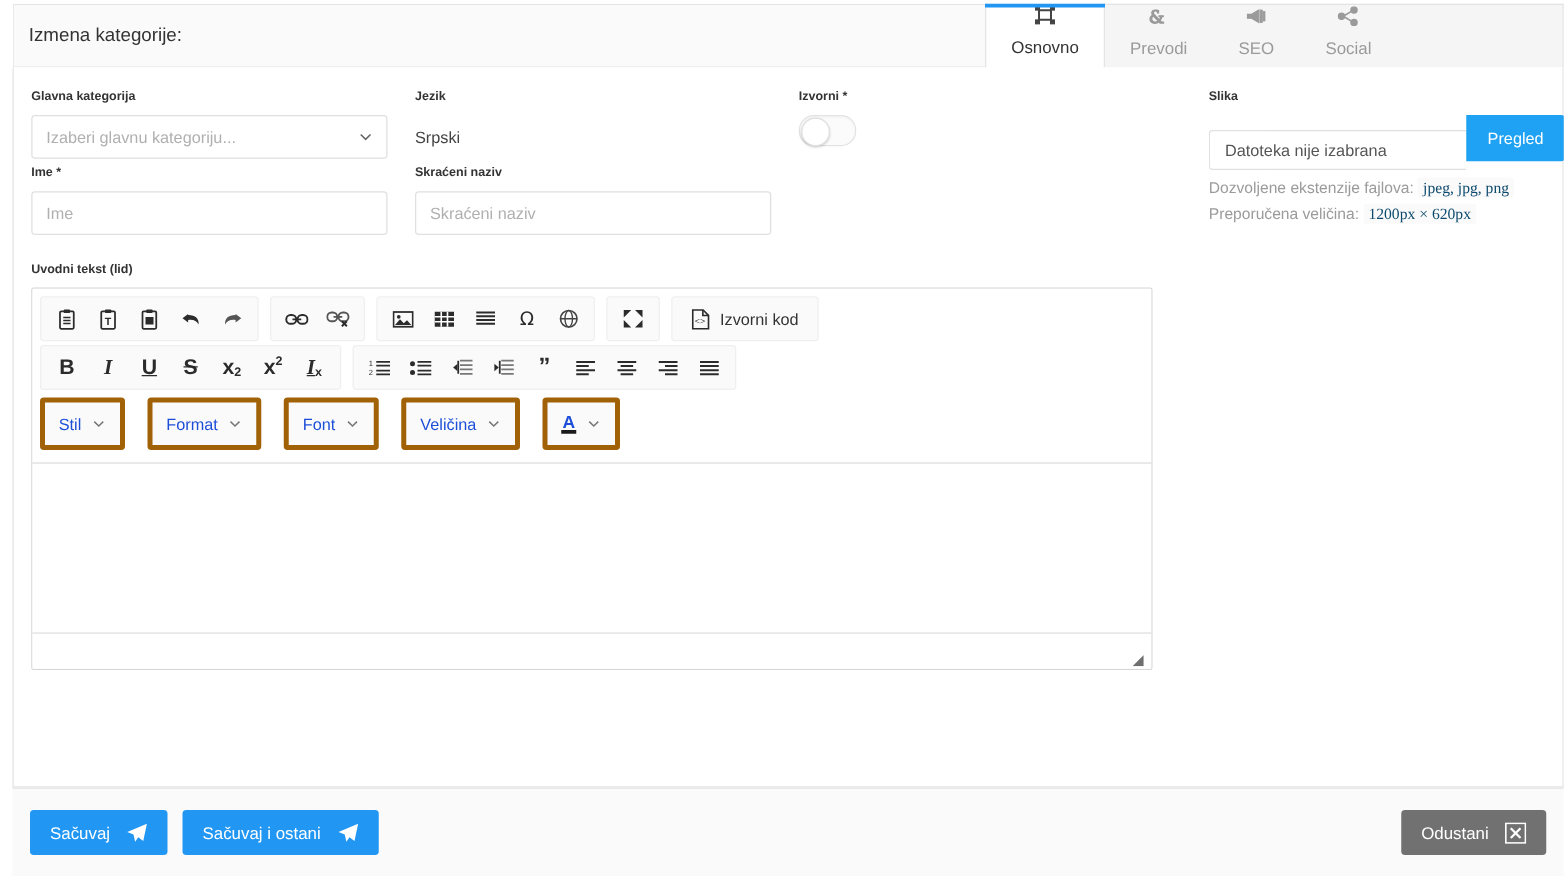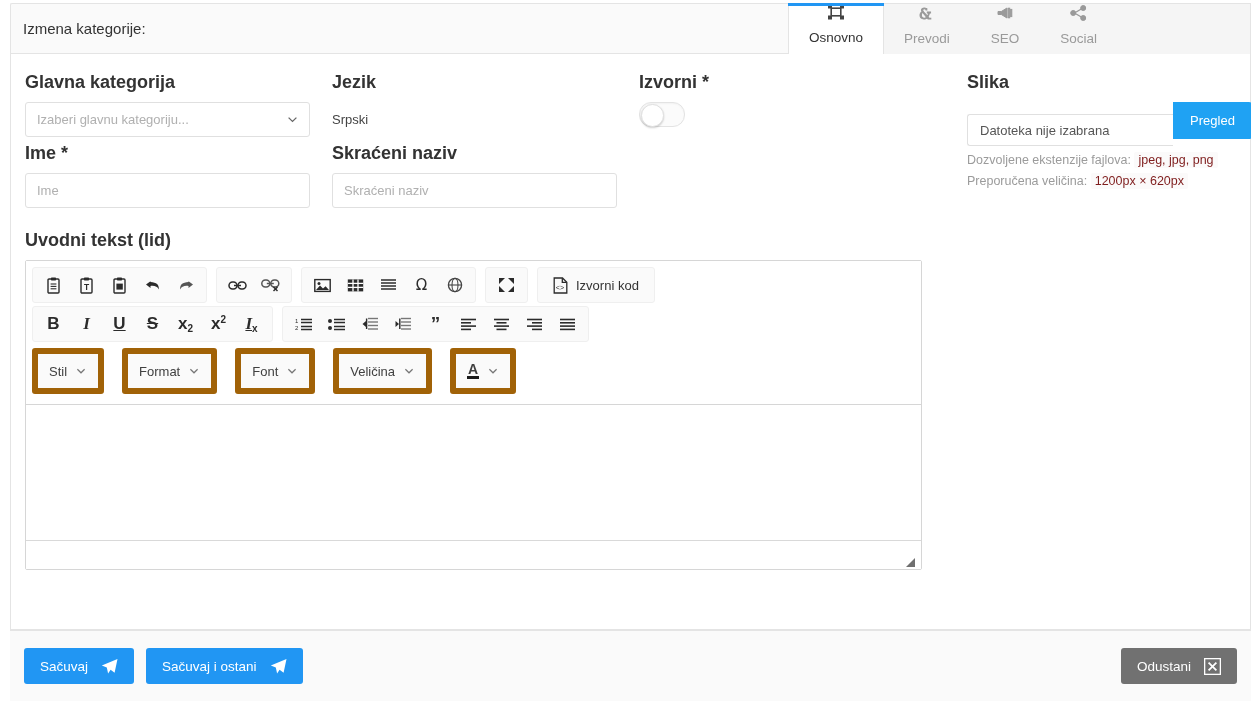--- a/index.html
+++ b/index.html
@@ -40,21 +40,21 @@
   }
   .tab.active .ticon svg{fill:#444;stroke:#444;}
   .tab .ticon svg{fill:#9a9a9a;stroke:#9a9a9a;}
 
   
   .body{
     position:absolute;left:10px;top:54px;right:0px;bottom:71px;
     background:#fff;border:1px solid #e4e4e4;border-top:none;box-sizing:border-box;
     padding:18px 14px 0 14px;
   }
-  .field-label{font-weight:bold;font-size:18px;color:#333;margin-bottom:9px;display:block;}
+  .field-label{font-weight:bold;font-size:10px;color:#333;margin-bottom:9px;display:block;}
   .row{display:flex;}
   .col-main{width:920px;flex:0 0 920px;}
   .col-side{flex:1;padding-left:22px;box-sizing:border-box;}
 
   .grid3{display:flex;gap:22px;}
   .cell{width:285px;}
 
   .input{
     width:285px;height:35px;box-sizing:border-box;
     border:1px solid #e0e0e0;border-radius:3px;background:#fff;
@@ -90,22 +90,22 @@
   .tb-btn{
     width:33px;height:28px;display:flex;align-items:center;justify-content:center;
     cursor:pointer;border-radius:2px;color:#2b2b2b;
   }
   .tb-btn svg{display:block;}
   .tb-btn.text{
     width:auto;padding:0 11px;gap:8px;font-size:13px;color:#333;
   }
   .tb-btn.wordbtn{font-size:17px;font-weight:bold;}
   .tb-sel{
-    display:flex;align-items:center;gap:9px;background:#fafafa;border:6px solid #a16207;
-    border-radius:3px;height:34px;padding:0 11px;font-size:13px;color:#404040;cursor:pointer;
+    display:flex;align-items:center;gap:9px;background:#fafafa;border:4px solid #a16207;
+    border-radius:3px;height:34px;padding:0 11px;font-size:13px;color:#1d4ed8;cursor:pointer;
     margin-right:9px;
   }
   .tb-sel .chev{width:10px;height:10px;}
   .fontcolor{display:flex;align-items:center;gap:9px;}
   .fontcolor .letter{font-weight:bold;font-size:14px;border-bottom:3px solid #1b1b1b;line-height:13px;padding:0 1px;}
 
   .editor-area{height:135px;background:#fff;border-bottom:1px solid #d9d9d9;}
   .editor-foot{height:28px;background:#fff;position:relative;}
   .grip{position:absolute;right:6px;bottom:5px;width:9px;height:9px;}
 
@@ -114,21 +114,21 @@
   .file-name{
     flex:1;border:1px solid #e0e0e0;border-right:none;border-radius:3px 0 0 3px;background:#fff;
     display:flex;align-items:center;padding:15px 12px;font-size:13px;color:#555;box-sizing:border-box;margin-top:12px;
   }
   .file-btn{
     width:79px;background:#1fa2f3;color:#fff;display:flex;align-items:center;justify-content:center;
     font-size:13px;border-radius:0 3px 3px 0;cursor:pointer;
   }
   .hint{font-size:12.5px;color:#9b9b9b;margin-top:11px;line-height:21px;}
   .code{
-    font-family:Liberation Sans, sans-serif;font-size:12.5px;color:#7f1d1d;background:#fbfafa;
+    font-family:Liberation Serif, serif;font-size:12.5px;color:#0c4a6e;background:#fbfafa;
     padding:1px 4px;border-radius:2px;
   }
 
   
   .footer{
     position:absolute;left:10px;right:0;bottom:0;height:71px;background:#fafafa;
     border-top:1px solid #e4e4e4;display:flex;align-items:center;box-sizing:border-box;
     padding:0 14px;
   }
   .btn{

